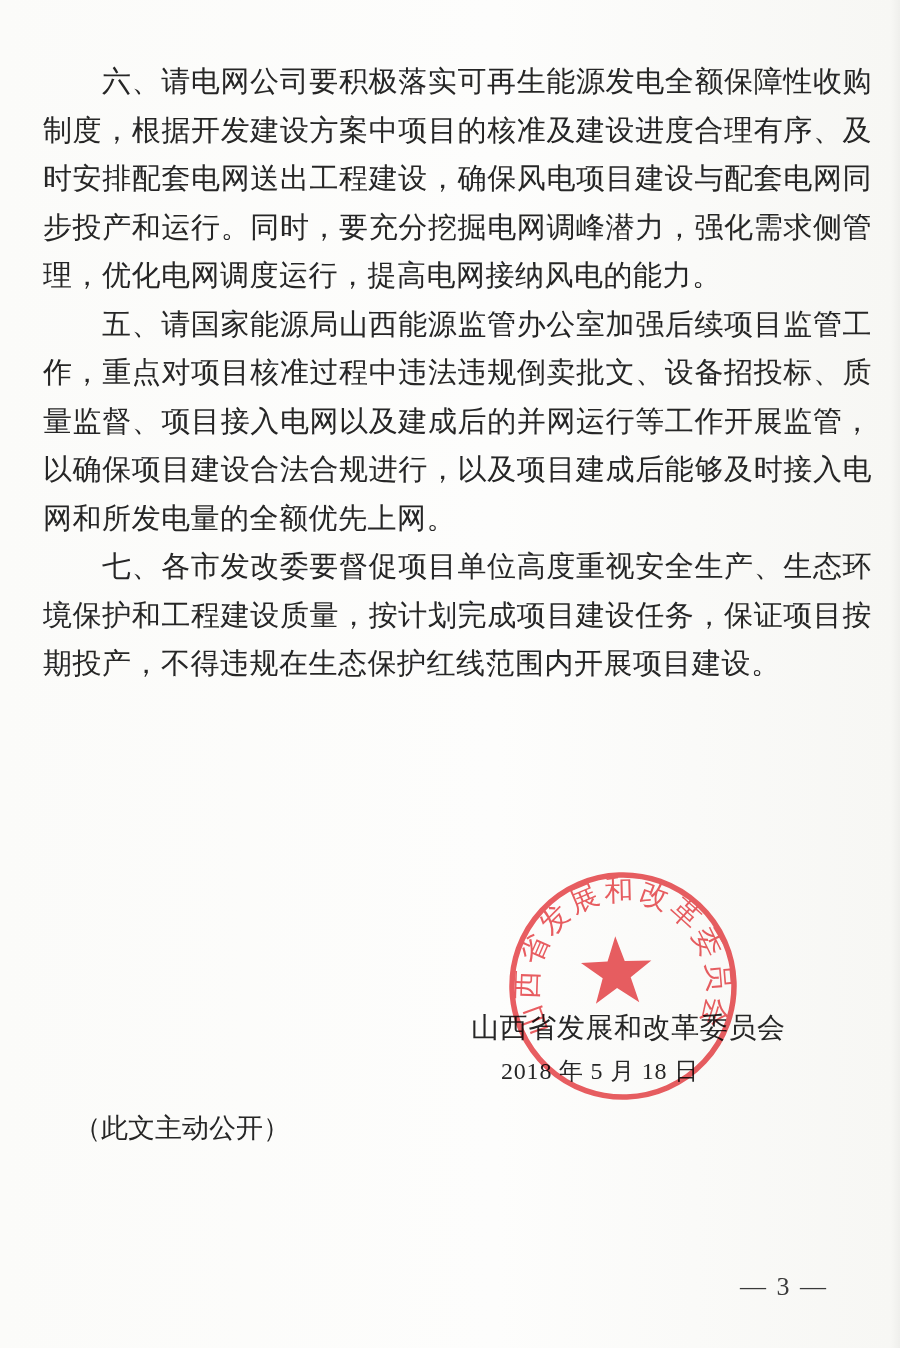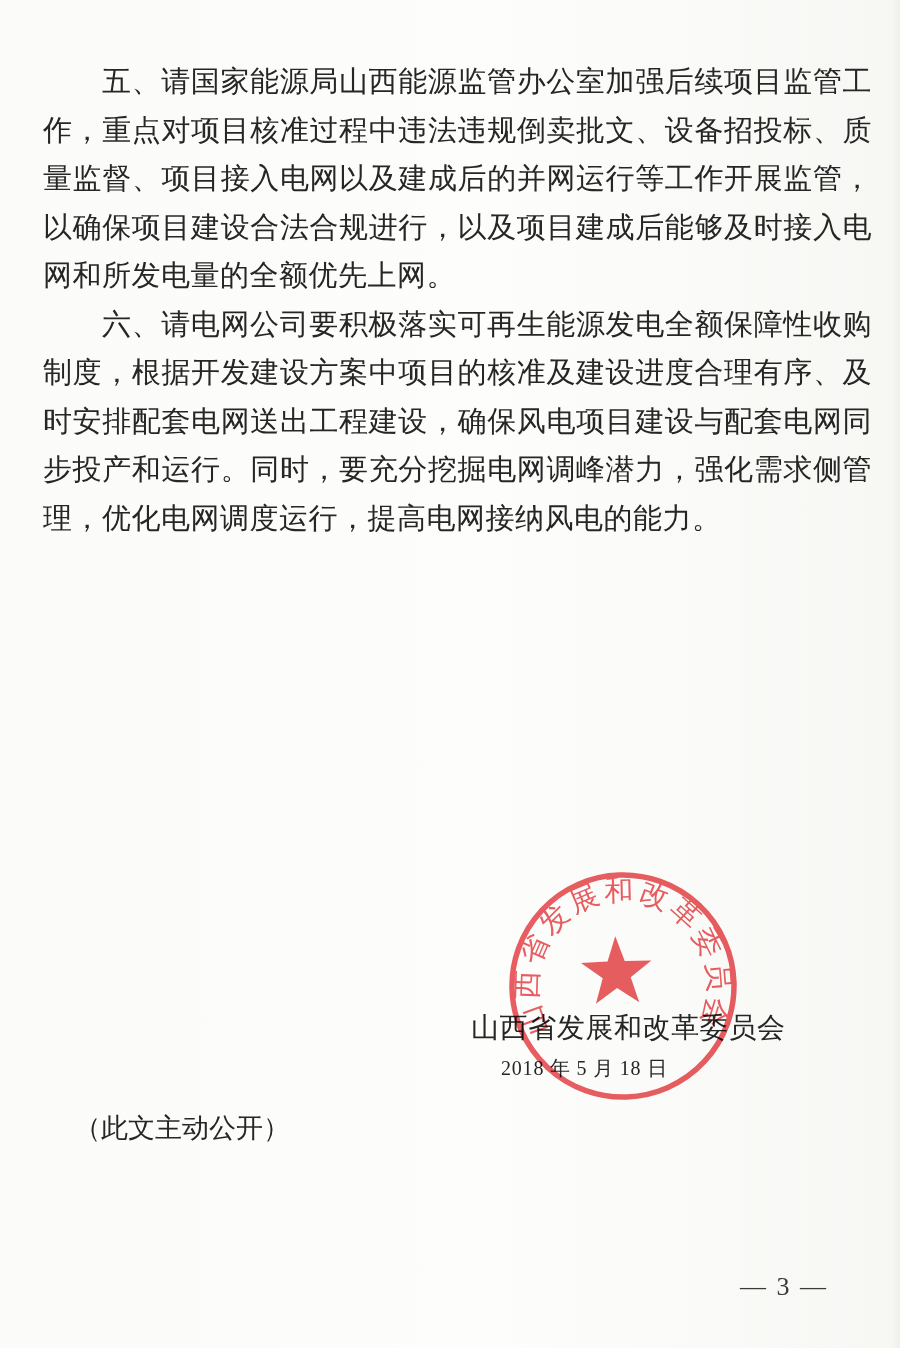--- a/index.html
+++ b/index.html
@@ -32,21 +32,21 @@
   .att-line.second { padding-left: 85px; }
   
   .issuer {
     position: absolute; left: 471px; top: 1009px;
     font-size: 28px; letter-spacing: 0.6px;
     color: var(--ink-color, #262626);
     white-space: nowrap;
   }
   .sign-date {
     position: absolute; left: 501px; top: 1055px;
-    font-size: 20px; letter-spacing: 0.8px;
+    font-size: 24px; letter-spacing: 0.8px;
     color: var(--ink-color, #262626);
     white-space: nowrap;
   }
   
   .seal {
     position: absolute; left: 503px; top: 866px;
     width: 240px; height: 240px;
     opacity: 0.88;
     mix-blend-mode: multiply;
     transform: rotate(-2deg);
@@ -71,22 +71,23 @@
     color: #3a3a3a;
     white-space: nowrap;
   }
 </style>
 </head>
 <body>
 
 <div class="page">
 
   <div class="body-text">
+    <p class="para">六、请电网公司要积极落实可再生能源发电全额保障性收购制度，根据开发建设方案中项目的核准及建设进度合理有序、及时安排配套电网送出工程建设，确保风电项目建设与配套电网同步投产和运行。同时，要充分挖掘电网调峰潜力，强化需求侧管理，优化电网调度运行，提高电网接纳风电的能力。</p>
     <p class="para">五、请国家能源局山西能源监管办公室加强后续项目监管工作，重点对项目核准过程中违法违规倒卖批文、设备招投标、质量监督、项目接入电网以及建成后的并网运行等工作开展监管，以确保项目建设合法合规进行，以及项目建成后能够及时接入电网和所发电量的全额优先上网。</p>
-    <p class="para">六、请电网公司要积极落实可再生能源发电全额保障性收购制度，根据开发建设方案中项目的核准及建设进度合理有序、及时安排配套电网送出工程建设，确保风电项目建设与配套电网同步投产和运行。同时，要充分挖掘电网调峰潜力，强化需求侧管理，优化电网调度运行，提高电网接纳风电的能力。</p>
+    <p class="para">七、各市发改委要督促项目单位高度重视安全生产、生态环境保护和工程建设质量，按计划完成项目建设任务，保证项目按期投产，不得违规在生态保护红线范围内开展项目建设。</p>
 
     <div class="attachments">
     </div>
   </div>
 
   <div class="issuer">山西省发展和改革委员会</div>
   <div class="sign-date">2018 年 5 月 18 日</div>
 
   <svg class="seal" viewBox="0 0 240 240">
     <circle class="ring" cx="120" cy="120" r="111"></circle>

